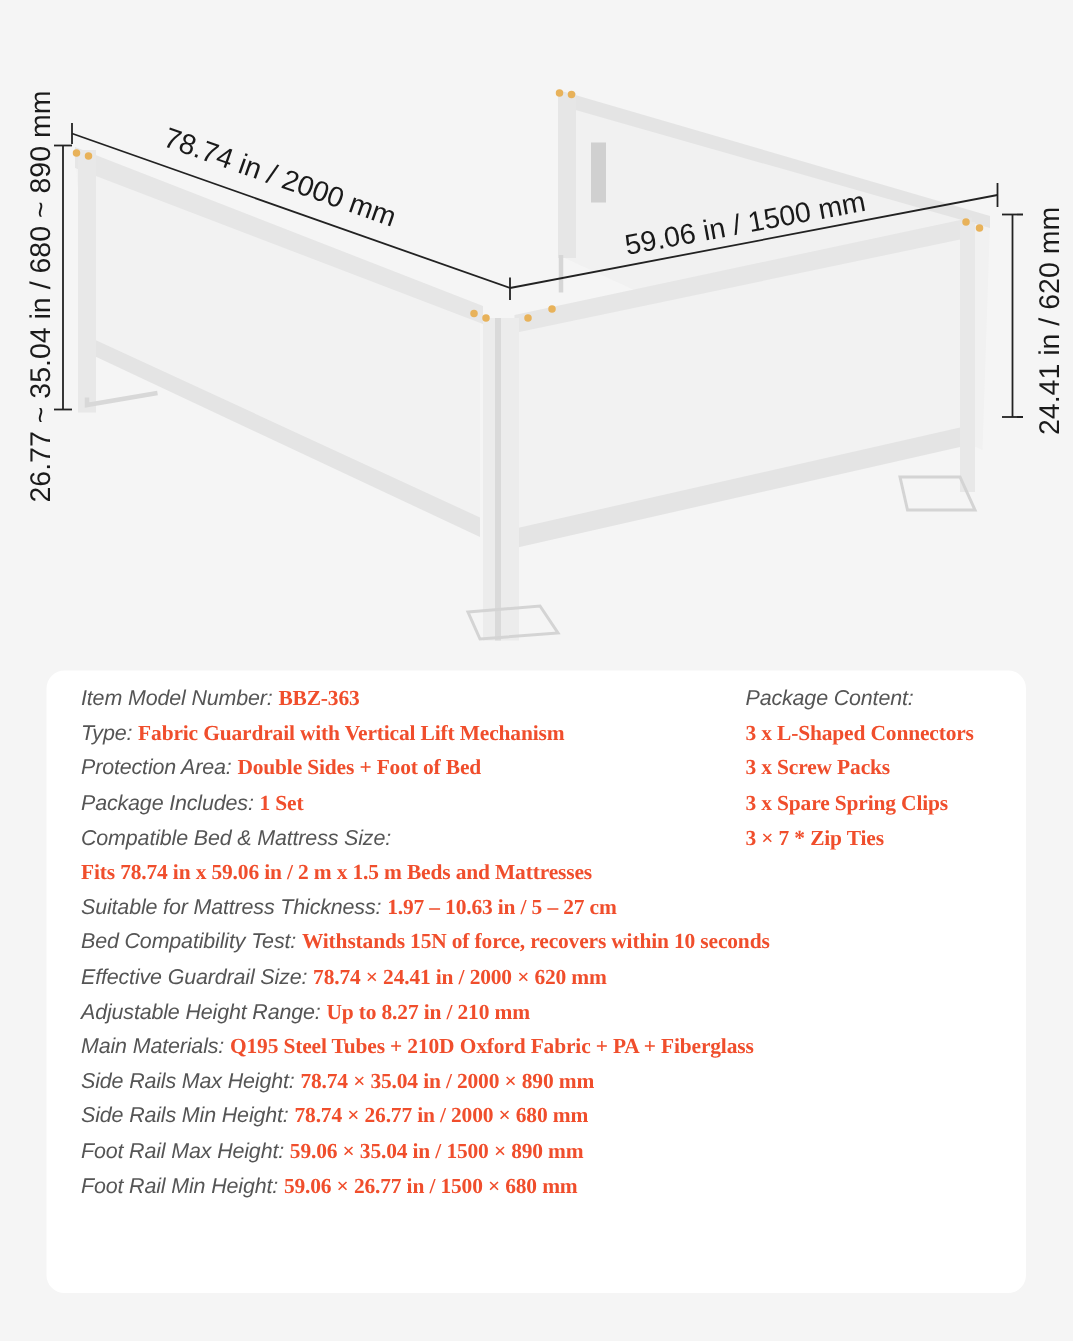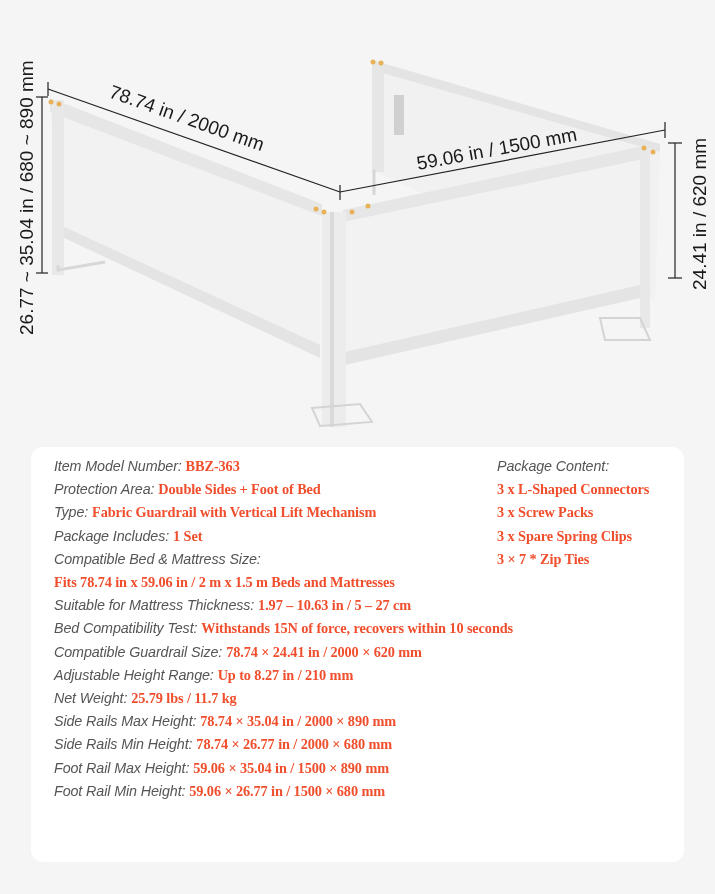--- a/index.html
+++ b/index.html
@@ -80,30 +80,30 @@
   </g>
   <text class="dim-label" transform="translate(108,97) rotate(19.5)">78.74 in / 2000 mm</text>
   <text class="dim-label" transform="translate(418,170) rotate(-10.5)">59.06 in / 1500 mm</text>
   <text class="dim-label" transform="translate(33,335) rotate(-90)">26.77 ~ 35.04 in / 680 ~ 890 mm</text>
   <text class="dim-label" transform="translate(706,290) rotate(-90)">24.41 in / 620 mm</text>
 </svg>
 
 <div id="spec-card">
   <div class="spec-col spec-left">
     <div class="line"><span class="lbl">Item Model Number: </span><span class="val">BBZ-363</span></div>
+    <div class="line"><span class="lbl">Type: </span><span class="val">Fabric Guardrail with Vertical Lift Mechanism</span></div>
     <div class="line"><span class="lbl">Protection Area: </span><span class="val">Double Sides + Foot of Bed</span></div>
-    <div class="line"><span class="lbl">Type: </span><span class="val">Fabric Guardrail with Vertical Lift Mechanism</span></div>
     <div class="line"><span class="lbl">Package Includes: </span><span class="val">1 Set</span></div>
     <div class="line"><span class="lbl">Compatible Bed &amp; Mattress Size:</span><span class="val"></span></div>
     <div class="line"><span class="lbl"></span><span class="val">Fits 78.74 in x 59.06 in / 2 m x 1.5 m Beds and Mattresses</span></div>
     <div class="line"><span class="lbl">Suitable for Mattress Thickness: </span><span class="val">1.97 – 10.63 in / 5 – 27 cm</span></div>
     <div class="line"><span class="lbl">Bed Compatibility Test: </span><span class="val">Withstands 15N of force, recovers within 10 seconds</span></div>
-    <div class="line"><span class="lbl">Compatible Guardrail Size: </span><span class="val">78.74 × 24.41 in / 2000 × 620 mm</span></div>
+    <div class="line"><span class="lbl">Effective Guardrail Size: </span><span class="val">78.74 × 24.41 in / 2000 × 620 mm</span></div>
     <div class="line"><span class="lbl">Adjustable Height Range: </span><span class="val">Up to 8.27 in / 210 mm</span></div>
-    <div class="line"><span class="lbl">Net Weight: </span><span class="val">25.79 lbs / 11.7 kg</span></div>
+    <div class="line"><span class="lbl">Main Materials: </span><span class="val">Q195 Steel Tubes + 210D Oxford Fabric + PA + Fiberglass</span></div>
     <div class="line"><span class="lbl">Side Rails Max Height: </span><span class="val">78.74 × 35.04 in / 2000 × 890 mm</span></div>
     <div class="line"><span class="lbl">Side Rails Min Height: </span><span class="val">78.74 × 26.77 in / 2000 × 680 mm</span></div>
     <div class="line"><span class="lbl">Foot Rail Max Height: </span><span class="val">59.06 × 35.04 in / 1500 × 890 mm</span></div>
     <div class="line"><span class="lbl">Foot Rail Min Height: </span><span class="val">59.06 × 26.77 in / 1500 × 680 mm</span></div>
   </div>
 
   <div class="spec-col spec-right">
     <div class="line lbl">Package Content:</div>
     <div class="line val">3 x L-Shaped Connectors</div>
     <div class="line val">3 x Screw Packs</div>

